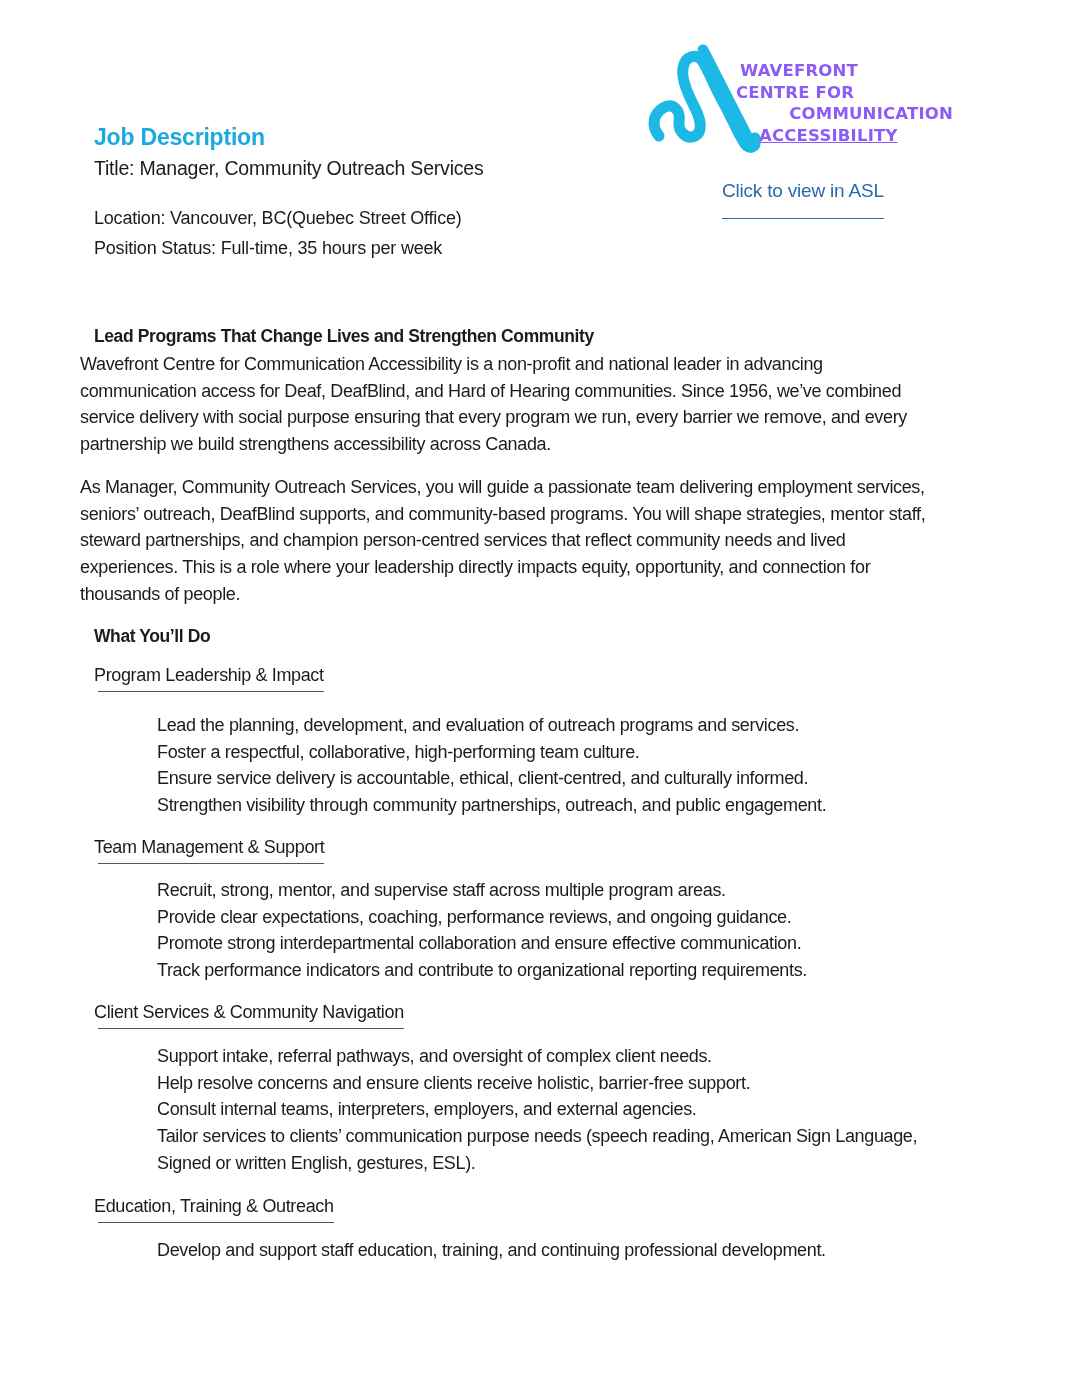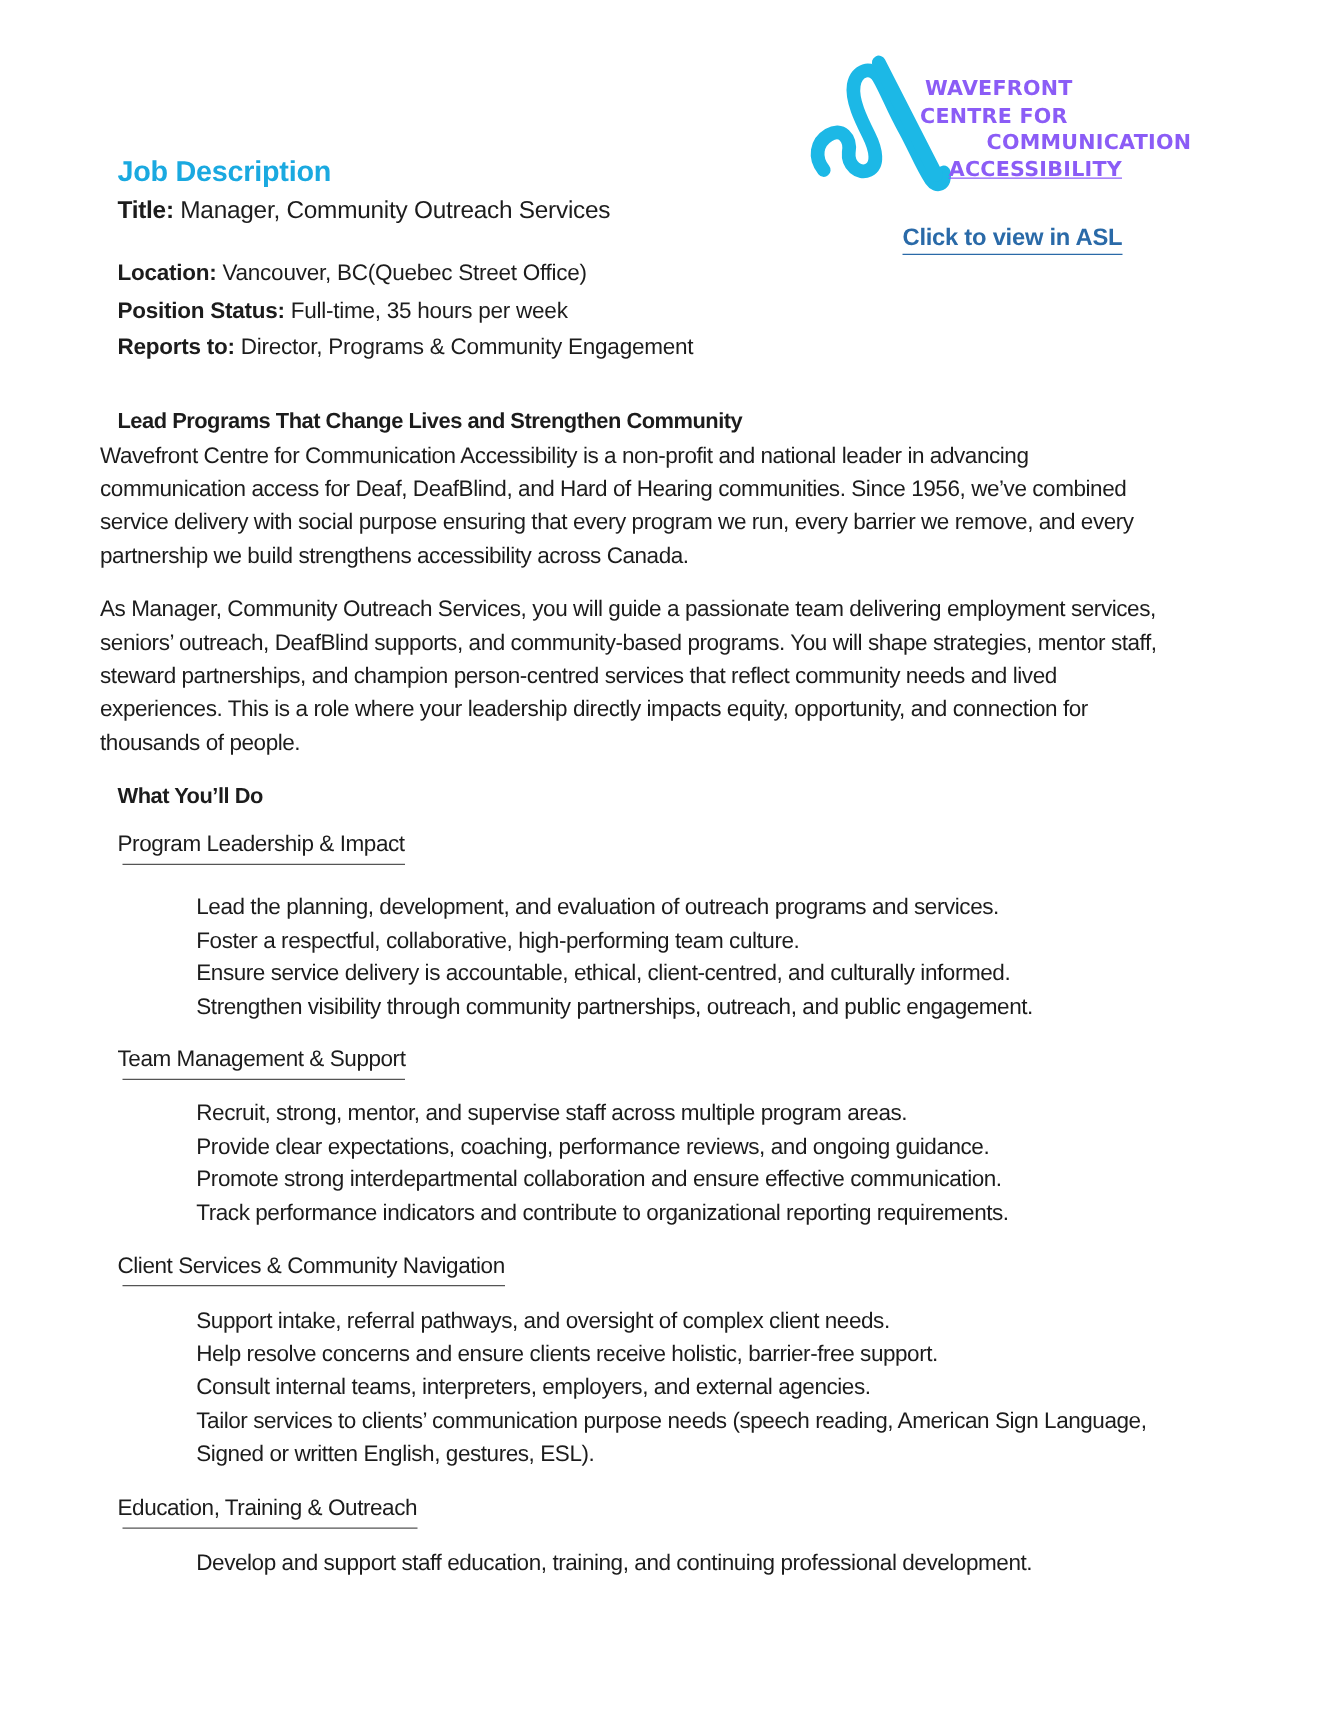--- a/index.html
+++ b/index.html
@@ -56,44 +56,43 @@
 
     .asl-link {
       position: absolute;
       left: 722px;
       top: 180px;
       font-size: 19px;
       color: #2a6aa8;
       text-decoration: none;
       letter-spacing: -0.2px;
       border-bottom: 1.5px solid #2a6aa8;
-      padding-bottom: 1px;
+      padding-bottom: 16px;
       cursor: pointer;
-      font-weight: bold;
     }
 
     .heading {
       position: absolute;
       left: 94px;
       top: 124px;
       font-size: 23px;
       font-weight: bold;
       color: #1aa9e0;
       letter-spacing: -0.2px;
     }
 
     .meta-line {
       position: absolute;
       left: 94px;
       font-size: 18px;
       color: #1c1c1c;
       white-space: nowrap;
       letter-spacing: -0.2px;
     }
-    .meta-line b { font-weight: bold; }
+    .meta-line b { font-weight: normal; }
     .title-line { top: 157px; font-size: 19.5px; }
 
     .section-title {
       position: absolute;
       left: 94px;
       font-size: 17.5px;
       font-weight: bold;
       letter-spacing: -0.4px;
       white-space: nowrap;
     }
@@ -166,23 +165,20 @@
   </div>
 
   <div class="meta-line" style="top:208px;">
     <b>Location:</b><span> Vancouver, BC(Quebec Street Office)</span>
   </div>
 
   <div class="meta-line" style="top:238px;">
     <b>Position Status:</b><span> Full-time, 35 hours per week</span>
   </div>
 
-  <div class="meta-line" style="top:267px;">
-    <b>Reports to:</b><span> Director, Programs &amp; Community Engagement</span>
-  </div>
 
   <div class="section-title" style="top:326px;">Lead Programs That Change Lives and Strengthen Community</div>
 
   <p class="para" style="top:351px;">Wavefront Centre for Communication Accessibility is a non-profit and national leader in advancing communication access for Deaf, DeafBlind, and Hard of Hearing communities. Since 1956, we’ve combined service delivery with social purpose ensuring that every program we run, every barrier we remove, and every partnership we build strengthens accessibility across Canada.</p>
 
   <p class="para" style="top:474px;">As Manager, Community Outreach Services, you will guide a passionate team delivering employment services, seniors’ outreach, DeafBlind supports, and community-based programs. You will shape strategies, mentor staff, steward partnerships, and champion person-centred services that reflect community needs and lived experiences. This is a role where your leadership directly impacts equity, opportunity, and connection for thousands of people.</p>
 
   <div class="section-title" style="top:626px;">What You’ll Do</div>
 
   <div class="subhead" style="top:665px;">Program Leadership &amp; Impact</div>

